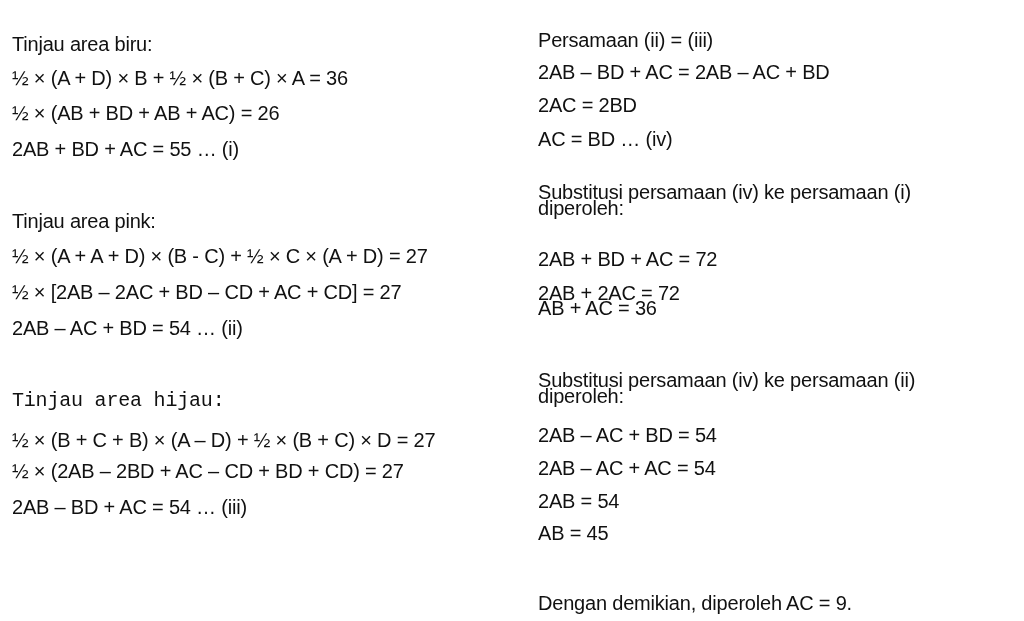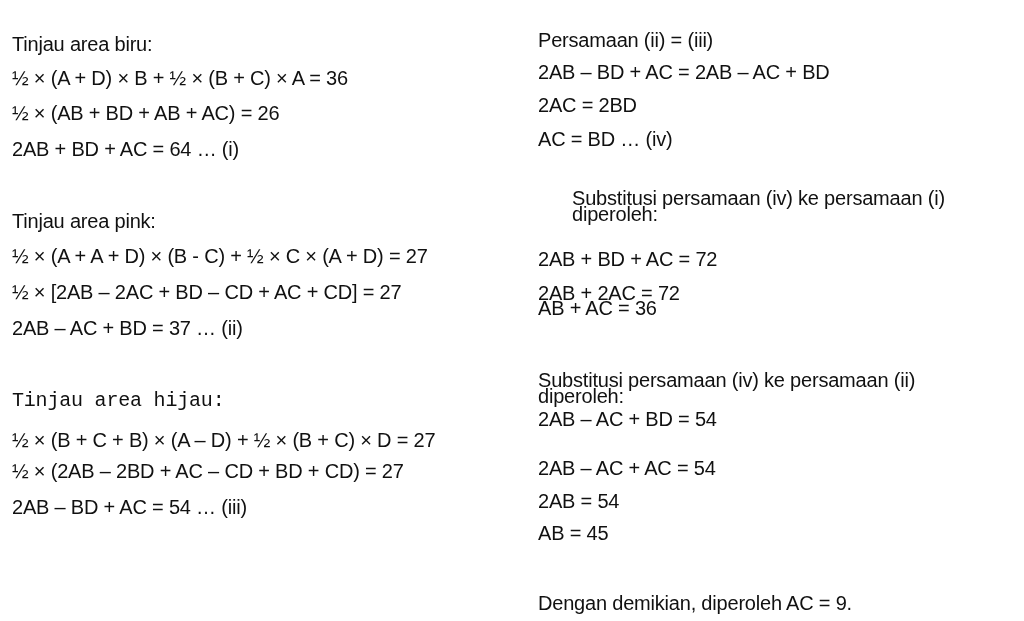--- a/index.html
+++ b/index.html
@@ -29,44 +29,44 @@
     }
   </style>
 </head>
 <body>
 
 <div>
 
   <div class="line" style="left:12px; top:33px;">Tinjau area biru:</div>
   <div class="line" style="left:12px; top:67px;">½ × (A + D) × B + ½ × (B + C) × A = 36</div>
   <div class="line" style="left:12px; top:102px;">½ × (AB + BD + AB + AC) = 26</div>
-  <div class="line" style="left:12px; top:138px;">2AB + BD + AC = 64 … (i)</div>
+  <div class="line" style="left:12px; top:138px;">2AB + BD + AC = 55 … (i)</div>
 
   <div class="line" style="left:12px; top:210px;">Tinjau area pink:</div>
   <div class="line" style="left:12px; top:245px;">½ × (A + A + D) × (B - C) + ½ × C × (A + D) = 27</div>
   <div class="line" style="left:12px; top:281px;">½ × [2AB – 2AC + BD – CD + AC + CD] = 27</div>
-  <div class="line" style="left:12px; top:317px;">2AB – AC + BD = 37 … (ii)</div>
+  <div class="line" style="left:12px; top:317px;">2AB – AC + BD = 54 … (ii)</div>
 
   <div class="line" style="left:12px; top:390px;font-family:Liberation Mono, monospace;">Tinjau area hijau:</div>
   <div class="line" style="left:12px; top:429px;">½ × (B + C + B) × (A – D) + ½ × (B + C) × D = 27</div>
   <div class="line" style="left:12px; top:460px;">½ × (2AB – 2BD + AC – CD + BD + CD) = 27</div>
   <div class="line" style="left:12px; top:496px;">2AB – BD + AC = 54 … (iii)</div>
 </div>
 
 <div>
   <div class="line" style="left:538px; top:29px;">Persamaan (ii) = (iii)</div>
   <div class="line" style="left:538px; top:61px;">2AB – BD + AC = 2AB – AC + BD</div>
   <div class="line" style="left:538px; top:94px;">2AC = 2BD</div>
   <div class="line" style="left:538px; top:128px;">AC = BD … (iv)</div>
 
-  <div class="line wrap2" style="left:538px; top:190px;margin-left:34px;">Substitusi persamaan (iv) ke persamaan (i) diperoleh:</div>
+  <div class="line wrap2" style="left:538px; top:184px;">Substitusi persamaan (iv) ke persamaan (i) diperoleh:</div>
   <div class="line" style="left:538px; top:248px;">2AB + BD + AC = 72</div>
   <div class="line" style="left:538px; top:282px;">2AB + 2AC = 72</div>
   <div class="line" style="left:538px; top:297px;">AB + AC = 36</div>
 
   <div class="line wrap2" style="left:538px; top:372px;">Substitusi persamaan (iv) ke persamaan (ii) diperoleh:</div>
-  <div class="line" style="left:538px; top:408px;text-align:center;">2AB – AC + BD = 54</div>
+  <div class="line" style="left:538px; top:424px;text-align:center;">2AB – AC + BD = 54</div>
   <div class="line" style="left:538px; top:457px;">2AB – AC + AC = 54</div>
   <div class="line" style="left:538px; top:490px;">2AB = 54</div>
   <div class="line" style="left:538px; top:522px;">AB = 45</div>
 
   <div class="line" style="left:538px; top:592px;">Dengan demikian, diperoleh AC = 9.</div>
 </div>
 
 </body></html>

